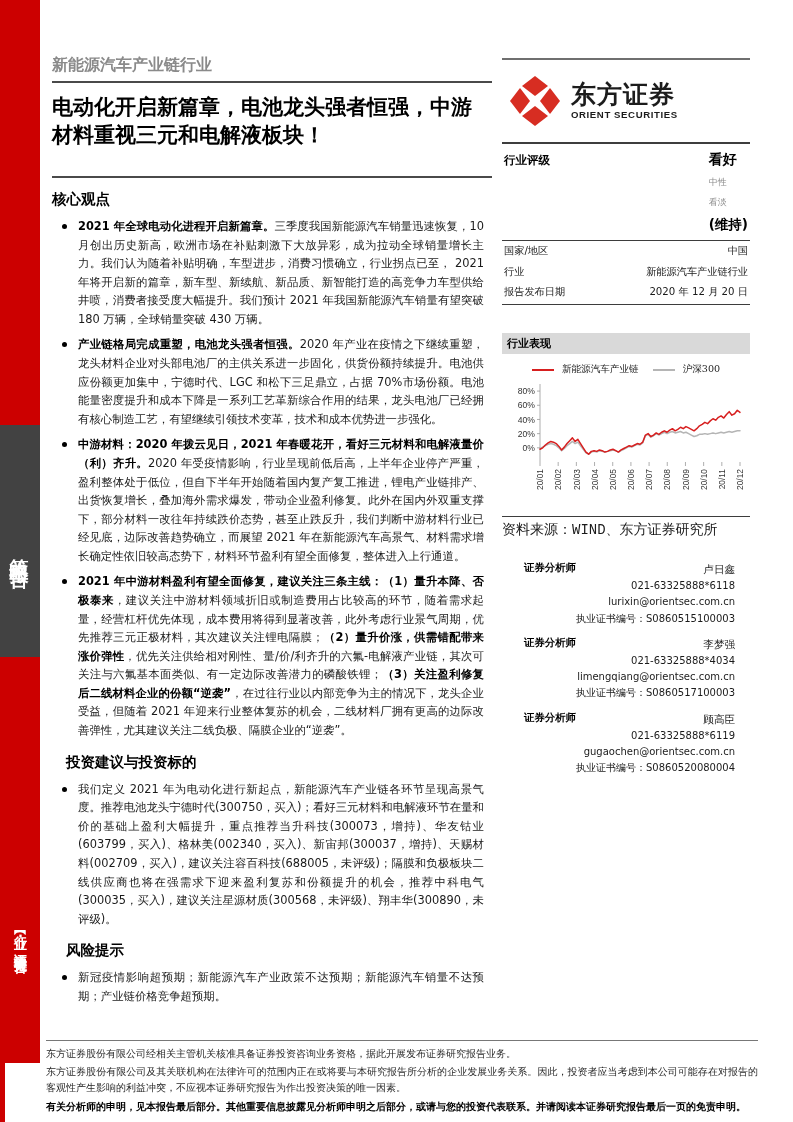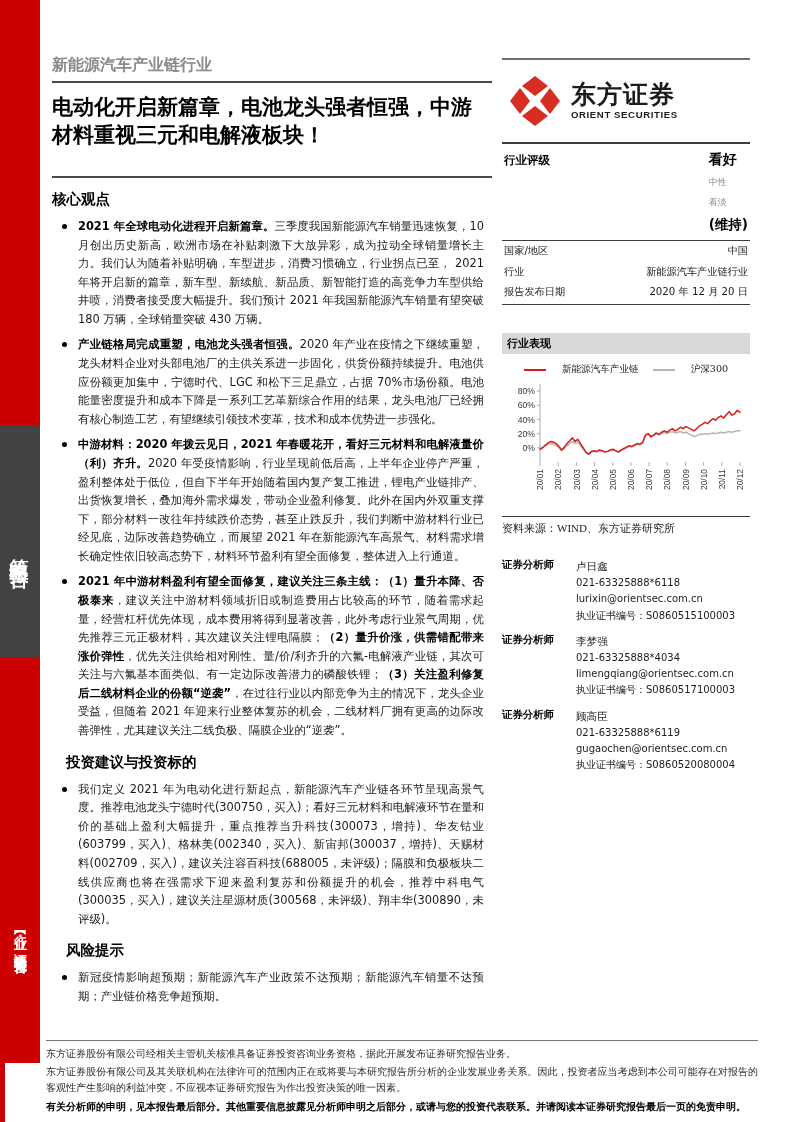--- a/index.html
+++ b/index.html
@@ -114,29 +114,29 @@
   
   .chart-wrap{margin-top:28px;}
   .chart-hd{
     background:#d9d9d9;font-size:11px;font-weight:bold;color:#000;
     padding:3px 5px;font-family:"DejaVu Sans",sans-serif;
   }
   .chart-legend{
     display:flex;justify-content:center;align-items:center;gap:14px;
     margin-top:9px;font-size:9.6px;color:#222;font-family:"DejaVu Serif",serif;
   }
-  .lg{display:flex;align-items:center;gap:16px;}
+  .lg{display:flex;align-items:center;gap:8px;}
   .lg-line{display:inline-block;width:22px;height:0;border-top:2px solid #d71f1f;}
   .lg-line.g{border-top-color:#b5b5b5;}
   .chart-svg{display:block;margin:2px auto 0 auto;}
   .src-rule{border-top:1.2px solid #3d3d3d;margin-top:6px;}
-  .src-txt{font-size:11px;color:#1a1a1a;padding-top:4px;font-family:Liberation Serif, serif;}
-
-  
-  .analysts{margin-top:22px;}
+  .src-txt{font-size:14px;color:#1a1a1a;padding-top:4px;font-family:Liberation Mono, monospace;}
+
+  
+  .analysts{margin-top:22px;text-align:right;}
   .an-block{display:flex;margin-bottom:9px;}
   .an-role{
     width:74px;flex:0 0 74px;font-size:10.4px;font-weight:bold;color:#000;
     font-family:"DejaVu Sans",sans-serif;
   }
   .an-info{font-size:10px;line-height:1.62;color:#1a1a1a;font-family:"DejaVu Sans",sans-serif;}
   .an-name{font-size:10.6px;}
 
   
   .footer{position:absolute;left:46px;top:1040px;width:712px;}

